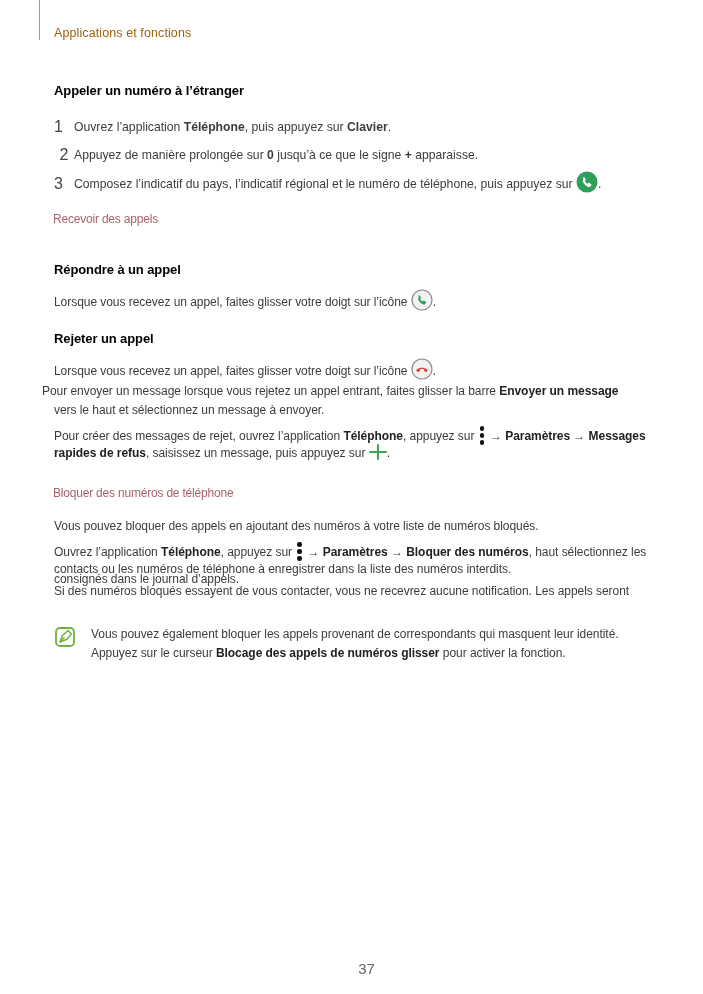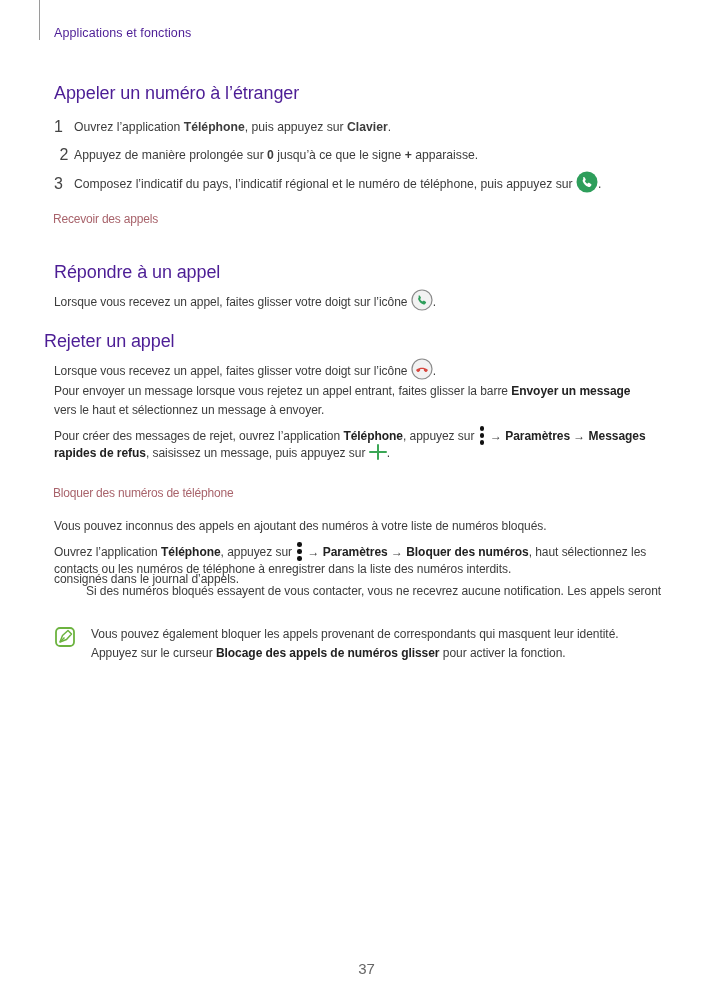--- a/index.html
+++ b/index.html
@@ -1,21 +1,21 @@
 <!DOCTYPE html>
 <html><head>
 <meta charset="utf-8">
 <style>
   * { margin: 0; padding: 0; box-sizing: border-box; }
   html, body { width: 703px; height: 994px; background: #ffffff; overflow: hidden; }
   body { position: relative; font-family: "Liberation Sans", "DejaVu Sans", sans-serif; color: #3a3a3a; }
   .page-rule { position: absolute; left: 39px; top: 0; width: 1px; height: 40px; background: #9a9a9a; }
-  .running-header { position: absolute; left: 54px; top: 26px; font-size: 12.5px; color: #4c1d95; letter-spacing: 0.1px; }
+  .running-header { position: absolute; left: 54px; top: 26px; font-size: 12.5px; color: #a16207; letter-spacing: 0.1px; }
   .abs { position: absolute; }
-  .h3 { font-size: 18px; font-weight: normal; color: #4c1d95; letter-spacing: -0.1px; }
+  .h3 { font-size: 13px; font-weight: bold; color: #000000; letter-spacing: -0.1px; }
   .h2 { font-size: 12px; color: #a8636b; letter-spacing: -0.2px; }
   .p { font-size: 12px; line-height: 19px; color: #3c3c3c; letter-spacing: -0.05px; white-space: nowrap; }
   .p b { color: #222; font-weight: bold; }
   .step { position: absolute; left: 54px; font-size: 12.2px; color: #3c3c3c; white-space: nowrap; }
   .step .num { display: inline-block; width: 20px; font-size: 16px; color: #444; vertical-align: -1px; }
   .icon-inline { display: inline-block; vertical-align: -5px; }
   .menu-dots { display: inline-block; width: 6px; height: 20px; vertical-align: -5px; position: relative; margin: 0 2px 0 1px; }
   .menu-dots i { position: absolute; left: 1px; width: 4.5px; height: 4.5px; border-radius: 50%; background: #111; }
   .menu-dots i:nth-child(1) { top: 1px; }
   .menu-dots i:nth-child(2) { top: 8px; }
@@ -49,51 +49,51 @@
 <div class="abs h2" style="left:53px; top:212px;">Recevoir des appels</div>
 
 <div class="abs h3" style="left:54px; top:262px;">Répondre à un appel</div>
 <div class="abs p" style="left:54px; top:289px;">
   <span>Lorsque vous recevez un appel, faites glisser votre doigt sur l’icône </span><span class="icon-inline"><svg width="22" height="22" viewBox="0 0 22 22">
         <circle cx="11" cy="11" r="10" fill="#f2f2f2" stroke="#8a8a8a" stroke-width="1.2"></circle>
         <path d="M7.6 6.6c.45-.35 1-.28 1.28.18l.9 1.45c.27.45.18.9-.18 1.27l-.55.45c.45 1.1 1.27 2 2.37 2.55l.55-.55c.36-.36.9-.36 1.27-.1l1.45 1c.45.28.55.9.18 1.27l-.72.8c-.55.55-1.36.72-2.1.36-2.18-1-3.9-2.72-4.82-4.9-.27-.72-.1-1.45.45-2z" fill="#2e9e5b"></path>
       </svg></span><span>.</span>
 </div>
 
-<div class="abs h3" style="left:44px; top:331px;">Rejeter un appel</div>
+<div class="abs h3" style="left:54px; top:331px;">Rejeter un appel</div>
 <div class="abs p" style="left:54px; top:358px;">
   <span>Lorsque vous recevez un appel, faites glisser votre doigt sur l’icône </span><span class="icon-inline"><svg width="22" height="22" viewBox="0 0 22 22">
         <circle cx="11" cy="11" r="10" fill="#f2f2f2" stroke="#8a8a8a" stroke-width="1.2"></circle>
         <path d="M5.5 11.6c3.2-2.6 7.8-2.6 11 0 .4.3.4.9.1 1.2l-1 1c-.3.3-.8.3-1.1.1l-1.2-.9c-.3-.2-.4-.5-.4-.8v-.9c-1.2-.4-2.6-.4-3.8 0v.9c0 .3-.1.6-.4.8l-1.2.9c-.3.2-.8.2-1.1-.1l-1-1c-.3-.3-.3-.9.1-1.2z" fill="#d7473f"></path>
       </svg></span><span>.</span>
 </div>
-<div class="abs p" style="left:54px; top:382px;text-align:right;">
+<div class="abs p" style="left:42px; top:382px;text-align:right;">
   <span>Pour envoyer un message lorsque vous rejetez un appel entrant, faites glisser la barre </span><b>Envoyer un message</b>
 </div>
 <div class="abs p" style="left:54px; top:401px;">vers le haut et sélectionnez un message à envoyer.</div>
 
 <div class="abs p" style="left:54px; top:425px;">
   <span>Pour créer des messages de rejet, ouvrez l’application </span><b>Téléphone</b><span>, appuyez sur </span><span class="menu-dots"><i></i><i></i><i></i></span><span> → </span><b>Paramètres</b><span> → </span><b>Messages</b>
 </div>
 <div class="abs p" style="left:54px; top:444px;">
   <b>rapides de refus</b><span>, saisissez un message, puis appuyez sur </span><span class="icon-inline" style="vertical-align:-3px;"><svg width="18" height="16" viewBox="0 0 18 16">
         <path d="M9 1v14M1 8h16" stroke="#3aa655" stroke-width="2" stroke-linecap="round"></path>
       </svg></span><span>.</span>
 </div>
 
 <div class="abs h2" style="left:53px; top:486px;">Bloquer des numéros de téléphone</div>
 
-<div class="abs p" style="left:54px; top:517px;">Vous pouvez inconnus des appels en ajoutant des numéros à votre liste de numéros bloqués.</div>
+<div class="abs p" style="left:54px; top:517px;">Vous pouvez bloquer des appels en ajoutant des numéros à votre liste de numéros bloqués.</div>
 
 <div class="abs p" style="left:54px; top:541px;">
   <span>Ouvrez l’application </span><b>Téléphone</b><span>, appuyez sur </span><span class="menu-dots"><i></i><i></i><i></i></span><span> → </span><b>Paramètres</b><span> → </span><b>Bloquer des numéros</b><span>, haut sélectionnez les</span>
 </div>
 <div class="abs p" style="left:54px; top:560px;">contacts ou les numéros de téléphone à enregistrer dans la liste des numéros interdits.</div>
 
-<div class="abs p" style="left:54px; top:582px;margin-left:32px;">Si des numéros bloqués essayent de vous contacter, vous ne recevrez aucune notification. Les appels seront</div>
+<div class="abs p" style="left:54px; top:582px;">Si des numéros bloqués essayent de vous contacter, vous ne recevrez aucune notification. Les appels seront</div>
 <div class="abs p" style="left:54px; top:570px;">consignés dans le journal d’appels.</div>
 
 <div class="note-icon">
   <svg width="20" height="20" viewBox="0 0 20 20">
     <rect x="1" y="1" width="18" height="18" rx="4" fill="none" stroke="#6cb33f" stroke-width="1.8"></rect>
     <path d="M5 15l2.5-6.5L13 3.5l3.5 3.5-5 5.5L5 15z" fill="none" stroke="#6cb33f" stroke-width="1.5" stroke-linejoin="round"></path>
     <path d="M5 15l4.5-4.5" stroke="#6cb33f" stroke-width="1.4"></path>
   </svg>
 </div>
 <div class="abs p" style="left:91px; top:625px;">Vous pouvez également bloquer les appels provenant de correspondants qui masquent leur identité.</div>

